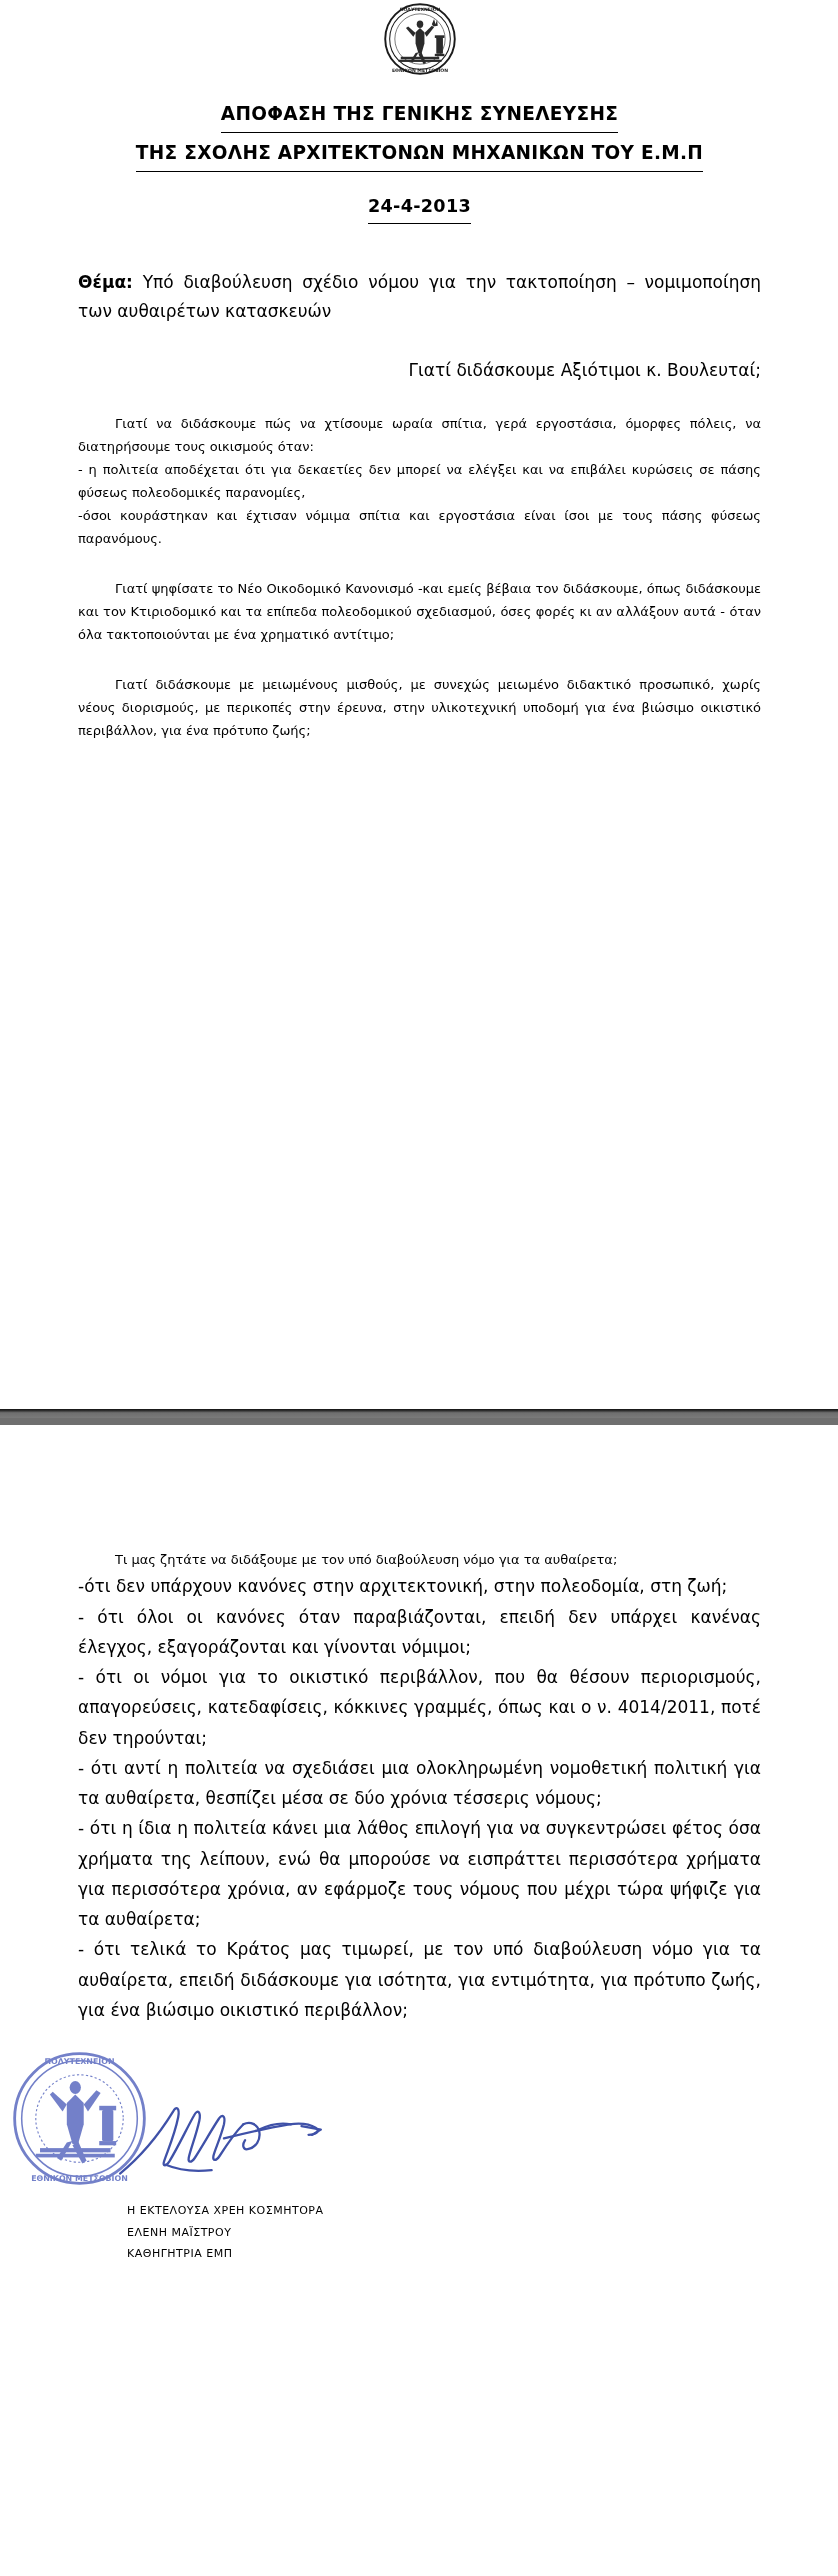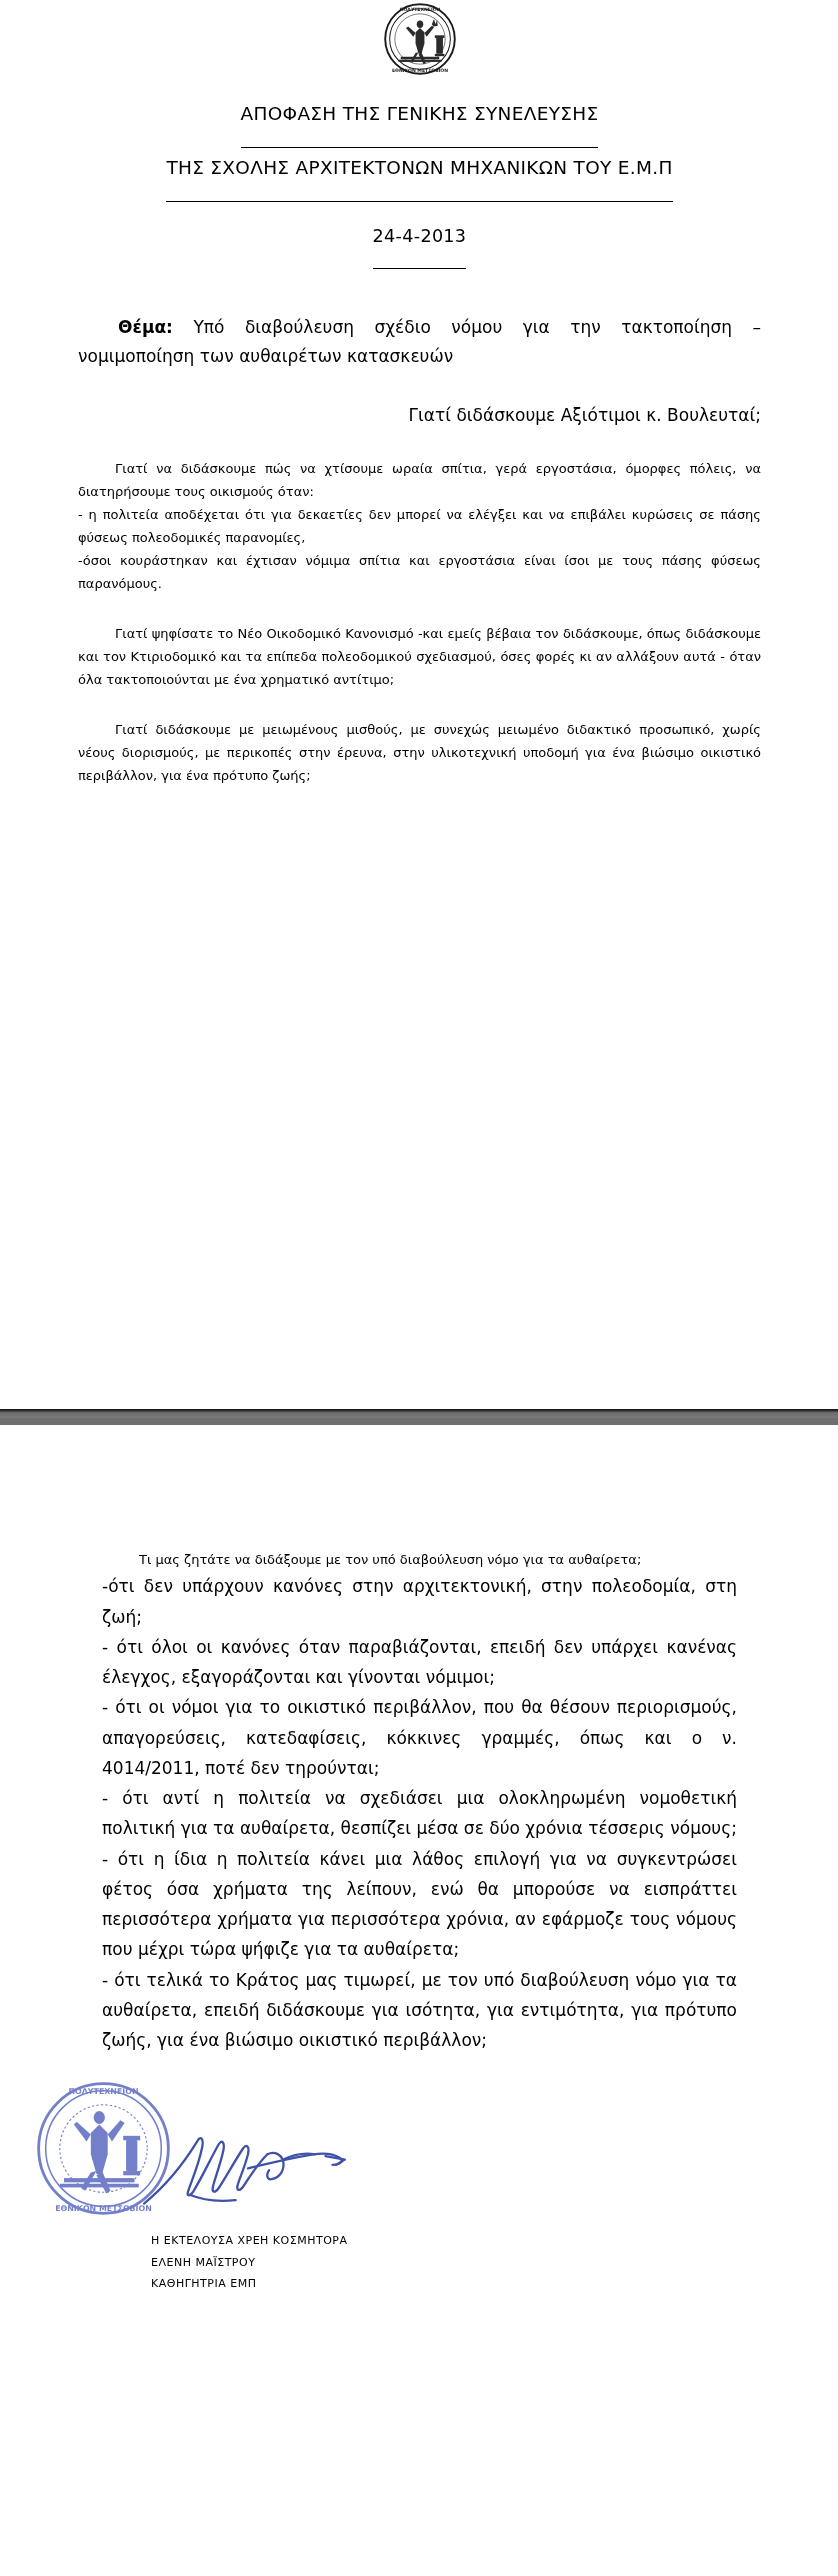--- a/index.html
+++ b/index.html
@@ -33,41 +33,41 @@
   .seal {
     width: 74px;
     height: 74px;
     display: block;
   }
   .title-block {
     margin-top: 17.6px;
     text-align: center;
   }
   .title-line {
-    font-weight: normal;
+    font-weight: bold;
     font-size: 18.5px;
     letter-spacing: 0.3px;
     line-height: 1.55;
     display: inline-block;
     border-bottom: 1.8px solid #000;
-    padding-bottom: 18px;
+    padding-bottom: 3px;
     margin-bottom: 6.2px;
   }
   .title-line.date {
     font-size: 17.6px;
     margin-top: 15px;
   }
   .subject {
     margin-top: 37px;
     font-size: 17px;
     line-height: 1.72;
     text-align: justify;
     text-justify: inter-word;
   }
-  .subject b { font-weight: bold; margin-left: 40px; }
+  .subject b { font-weight: bold; }
 
   .lead {
     margin-top: 30px;
     font-size: 17px;
     line-height: 1.72;
     text-align: right;
   }
   .body-par {
     margin-top: 26.5px;
     font-size: 13px;
@@ -91,21 +91,21 @@
     height: 8.8px;
     background: linear-gradient(to bottom, #111111 0%, #2e2e2e 18%, #6e6e6e 42%, #7a7a7a 100%);
   }
   .scan-edge2 {
     height: 7px;
     background: #6f6f6f;
   }
 
   
   .page-two {
-    padding: 0 102px;
+    padding: 0 78px;
     padding-top: 97px;
     padding-bottom: 8.8px;
     position: relative;
   }
   .list-item {
     font-size: 17px;
     line-height: 1.78;
     text-align: justify;
     text-justify: inter-word;
     margin: 0;

